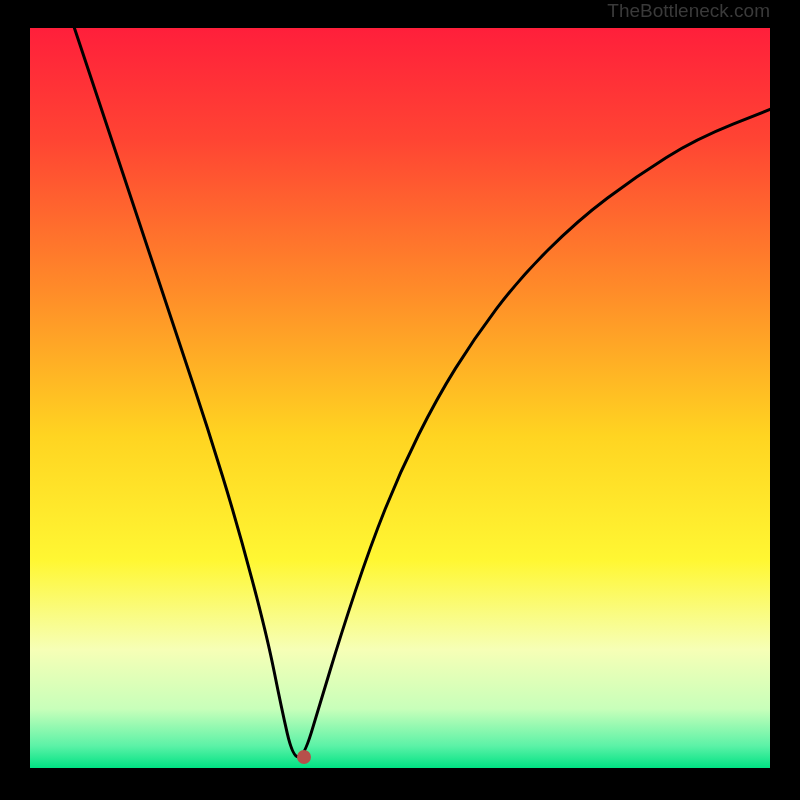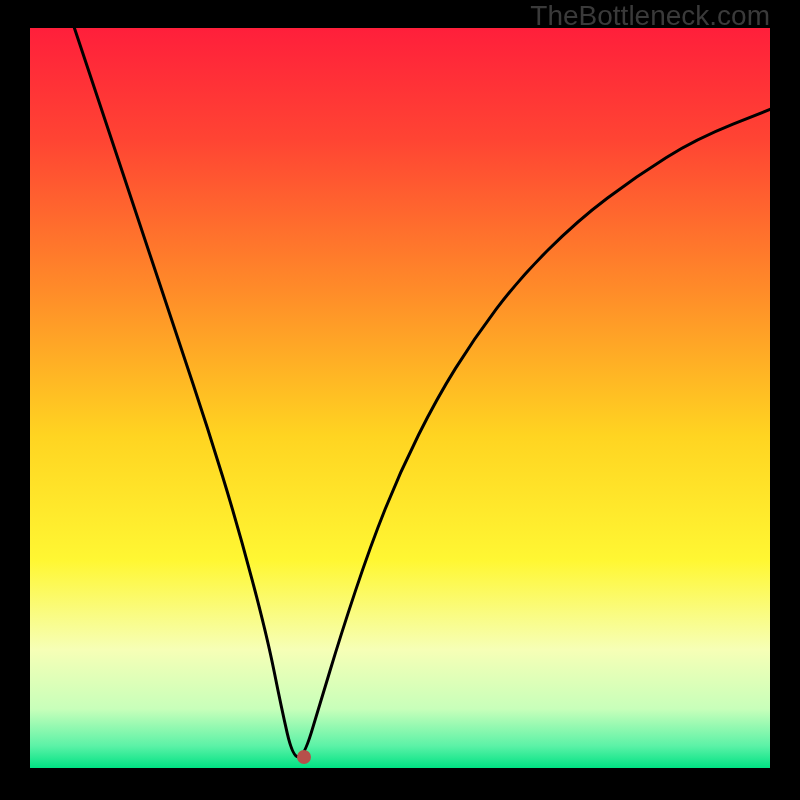--- a/index.html
+++ b/index.html
@@ -9,21 +9,21 @@
     height: 800px;
     background: #000;
     font-family: Arial, Helvetica, sans-serif;
     position: relative;
   }
   .watermark {
     position: absolute;
     top: 0px;
     right: 30px;
     color: #3a3a3a;
-    font-size: 28px;
+    font-size: 19px;
     font-weight: 500;
     z-index: 10;
     letter-spacing: 0px;
   }
   .plot-area {
     position: absolute;
     left: 30px;
     top: 28px;
     width: 740px;
     height: 740px;

